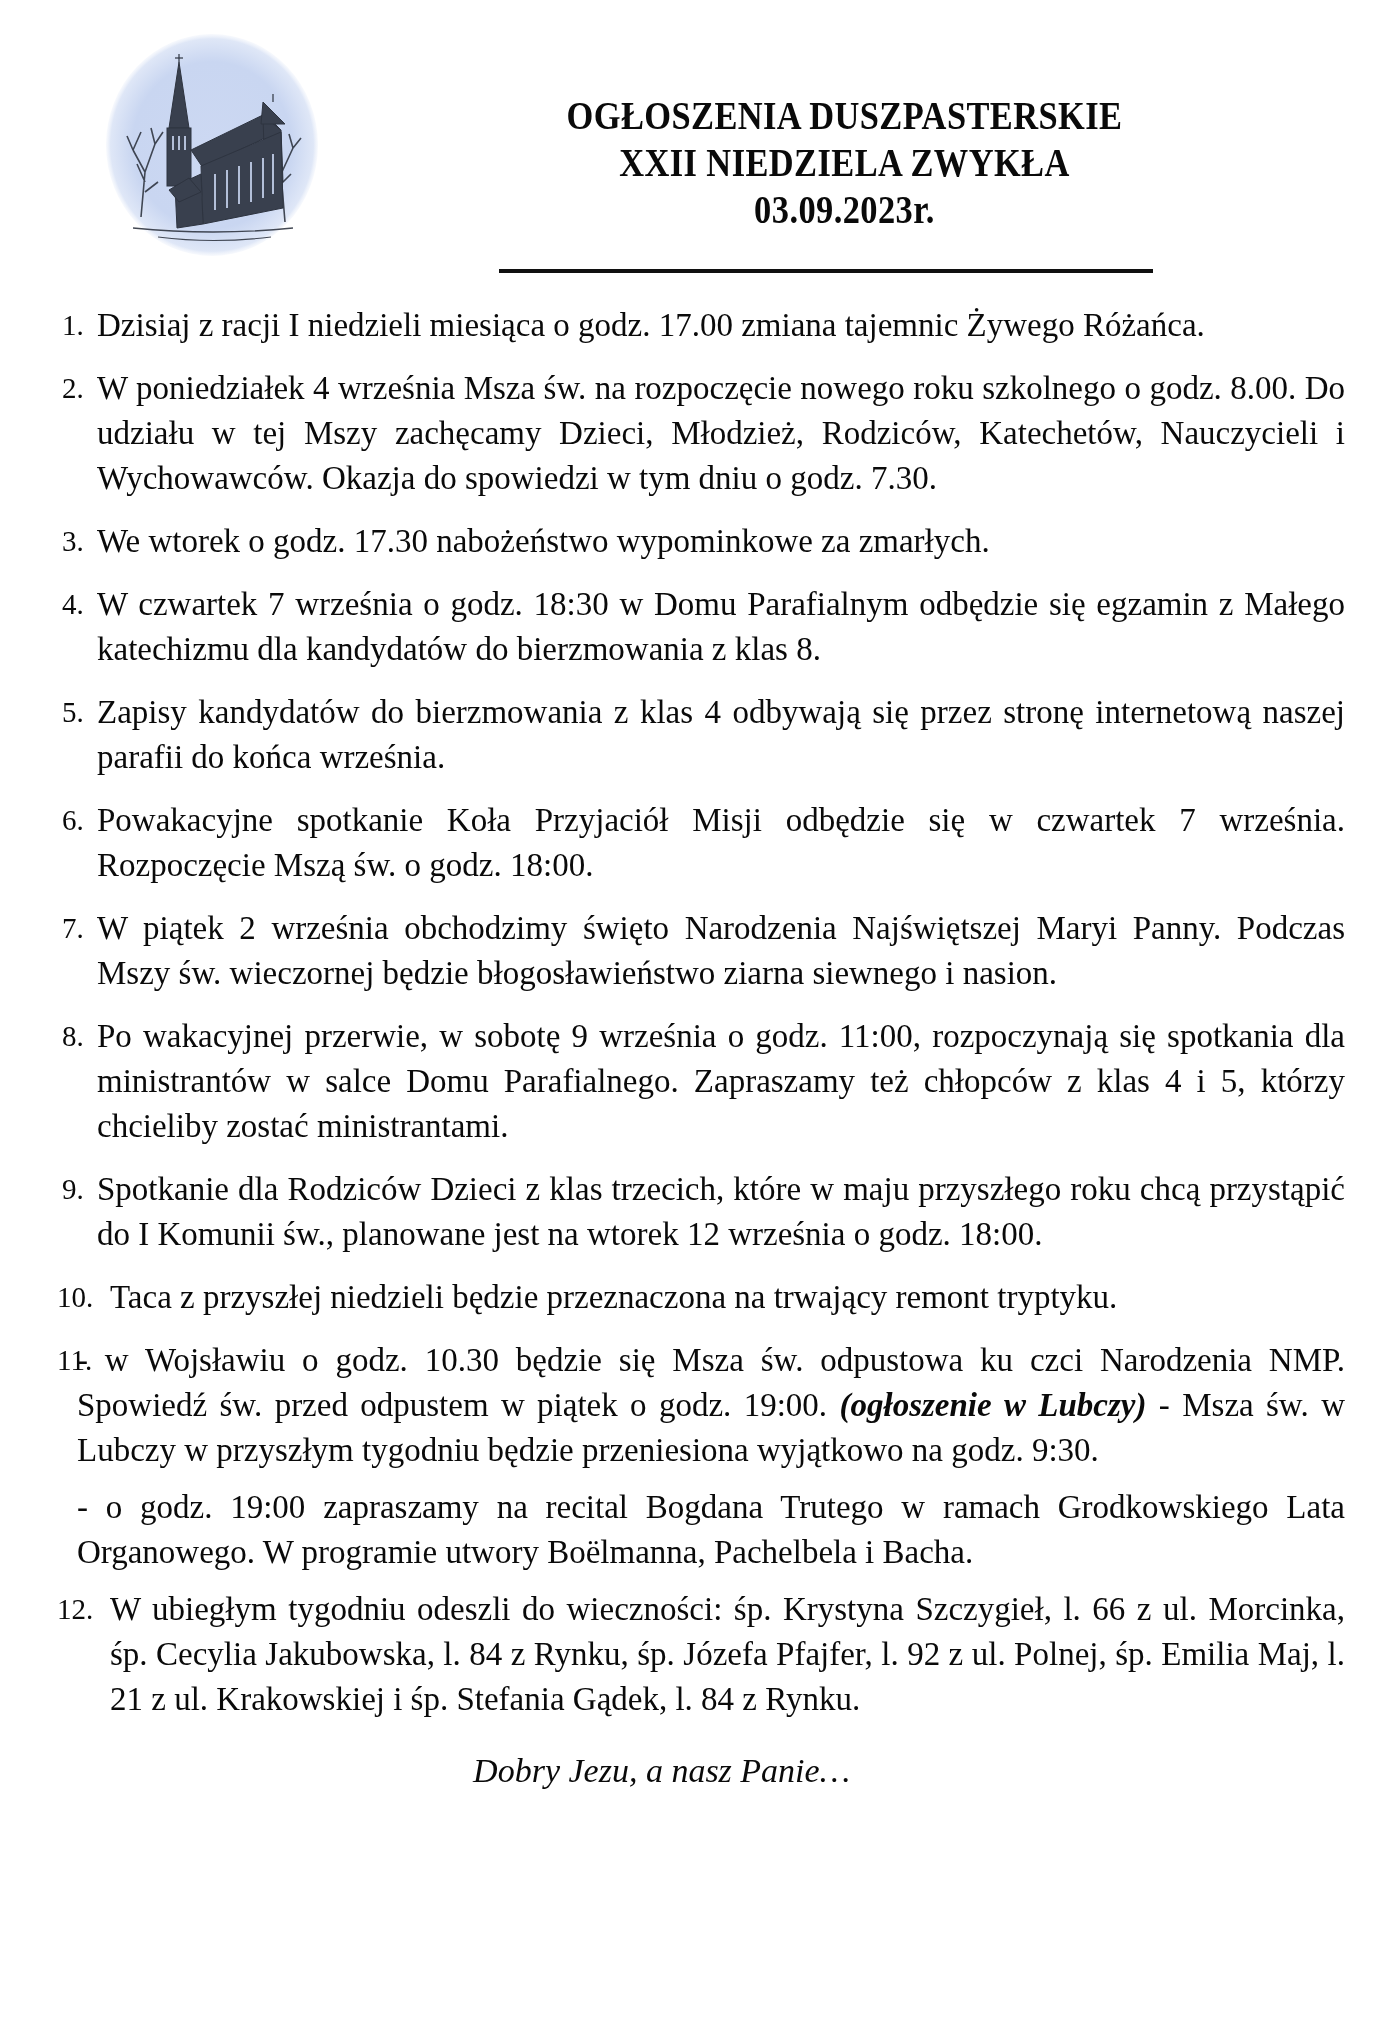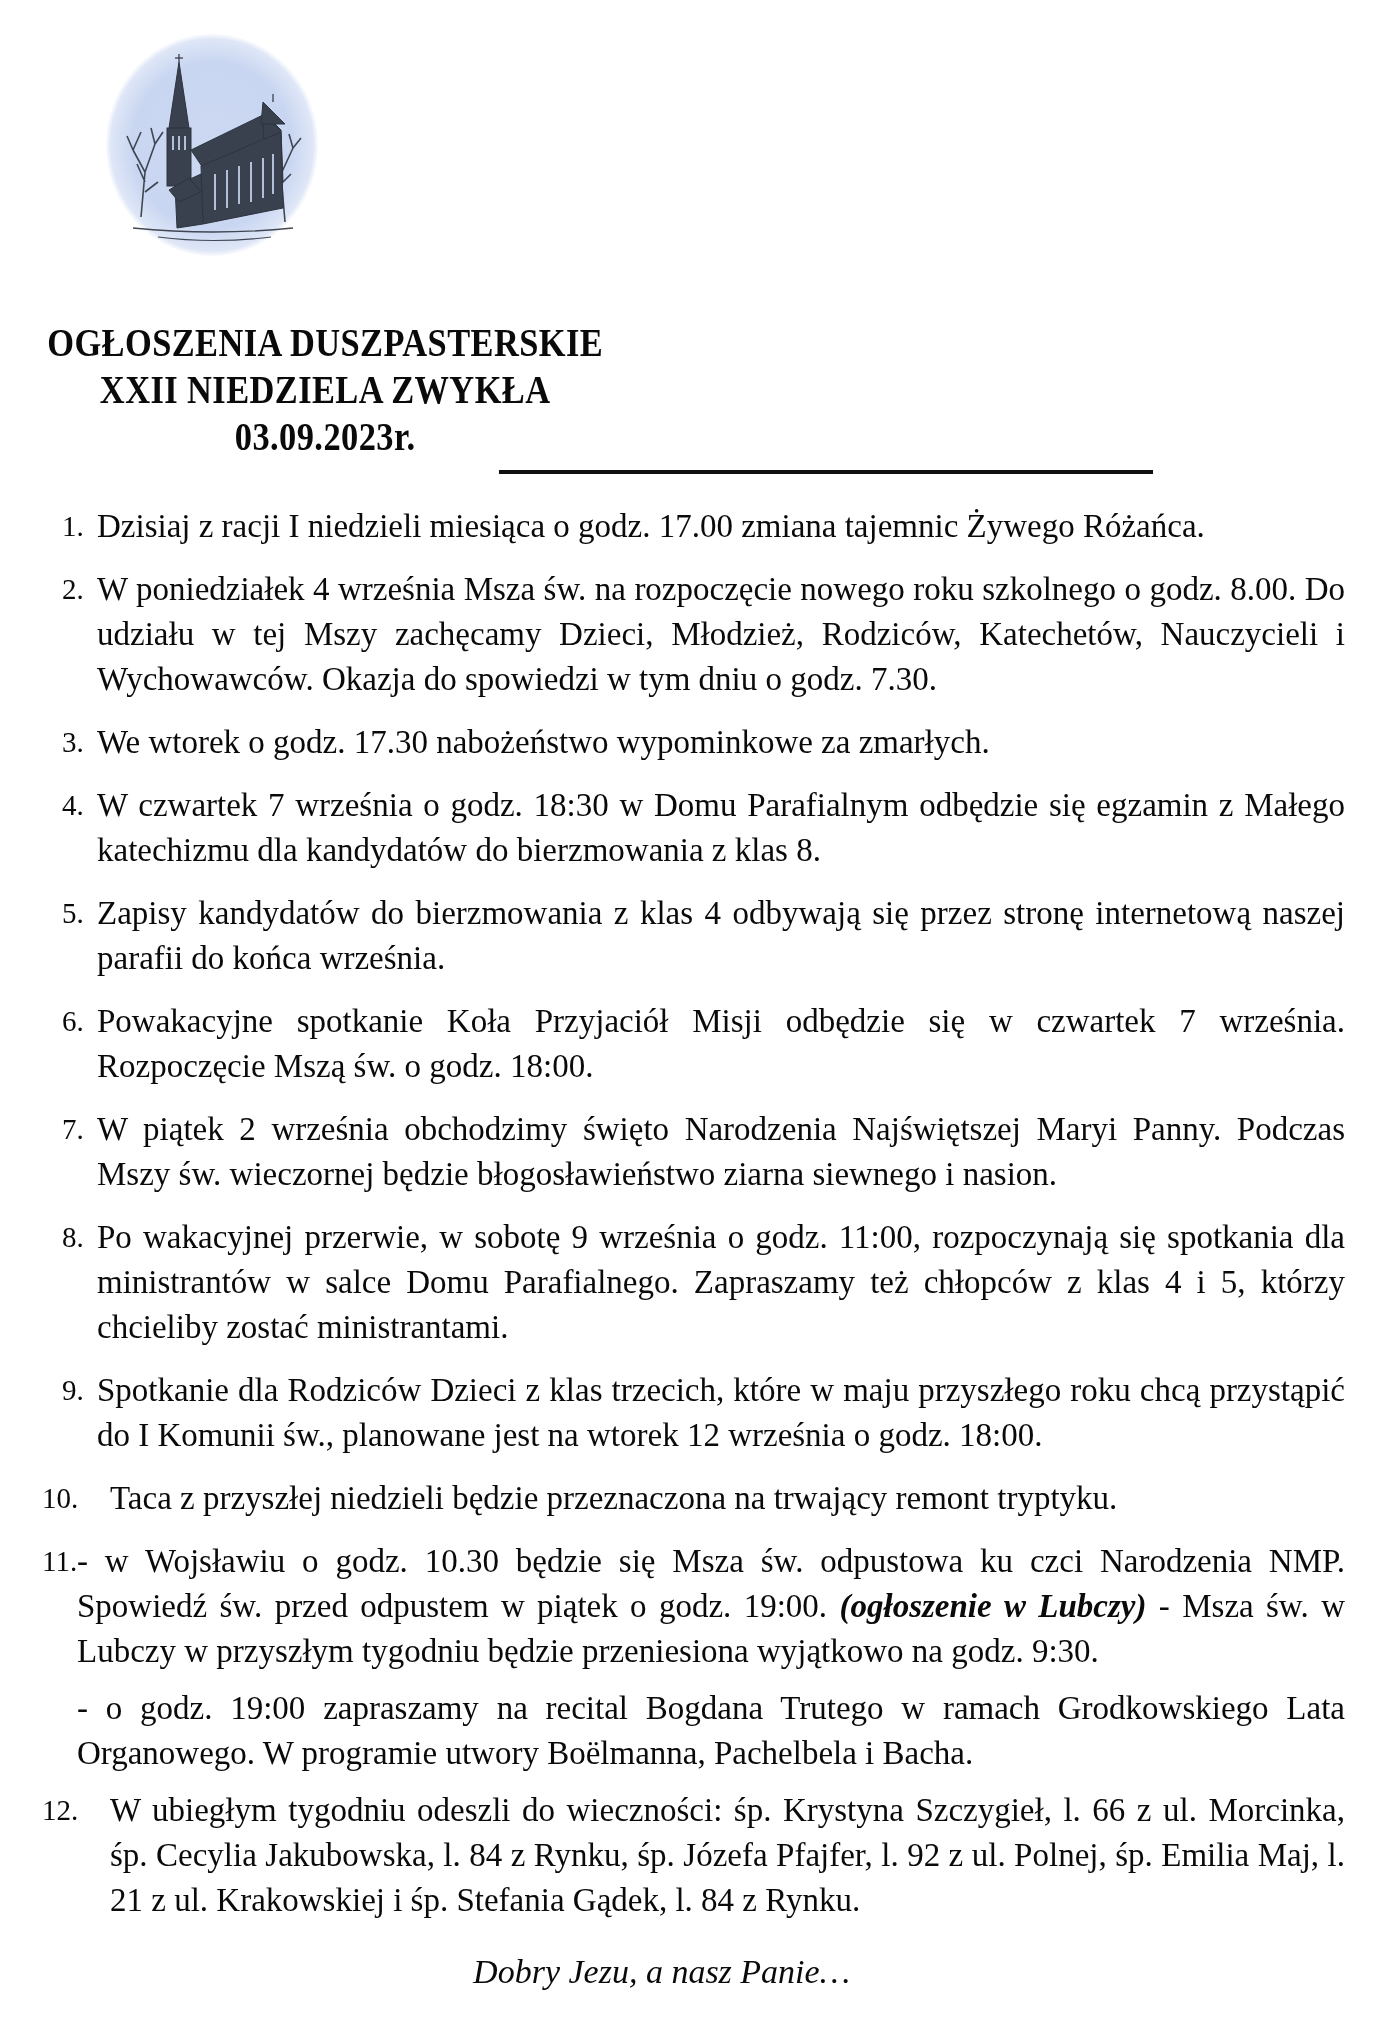--- a/index.html
+++ b/index.html
@@ -2,32 +2,32 @@
 <html lang="pl"><head>
 <meta charset="utf-8">
 <style>
   html,body{margin:0;padding:0;}
   body{
     width:1391px;height:2039px;overflow:hidden;background:#ffffff;
     font-family:"Liberation Serif","DejaVu Serif",serif;color:#0a0a0a;
   }
   .page{position:relative;width:1391px;height:2039px;}
   
-  .header{display:flex;align-items:flex-start;padding-top:32px;flex-direction:column;}
+  .header{display:flex;align-items:flex-start;padding-top:32px;}
   .church-wrap{margin-left:103px;width:219px;height:227px;flex:0 0 auto;}
   .title-block{flex:1 1 auto;text-align:center;margin-top:60px;padding-right:28px;
     transform:scaleX(.86);transform-origin:50% 0;}
   .title-line{font-weight:bold;font-size:40px;line-height:47px;letter-spacing:.5px;white-space:nowrap;}
   .separator{width:654px;height:4px;background:#101010;margin:10px 0 0 499px;}
   
   .list{margin-top:30px;font-size:33px;line-height:45px;}
   .item{position:relative;padding-left:97px;margin:0 46px 18px 0;text-align:justify;}
   .item.wide{padding-left:110px;}
   .item .num{position:absolute;left:62px;top:0;font-size:29px;}
-  .item.wide .num{left:42px;}
+  .item.wide .num{left:57px;}
   .sub{margin:0 46px 12px 77px;text-align:justify;}
   .sub .b{font-weight:bold;font-style:italic;}
   .footer{margin-top:26px;text-align:center;font-style:italic;font-size:34px;line-height:45px;}
   .footer .ftxt{display:inline-block;transform:translateX(-34px);}
 </style>
 </head>
 <body>
 
 <div class="page">
 

